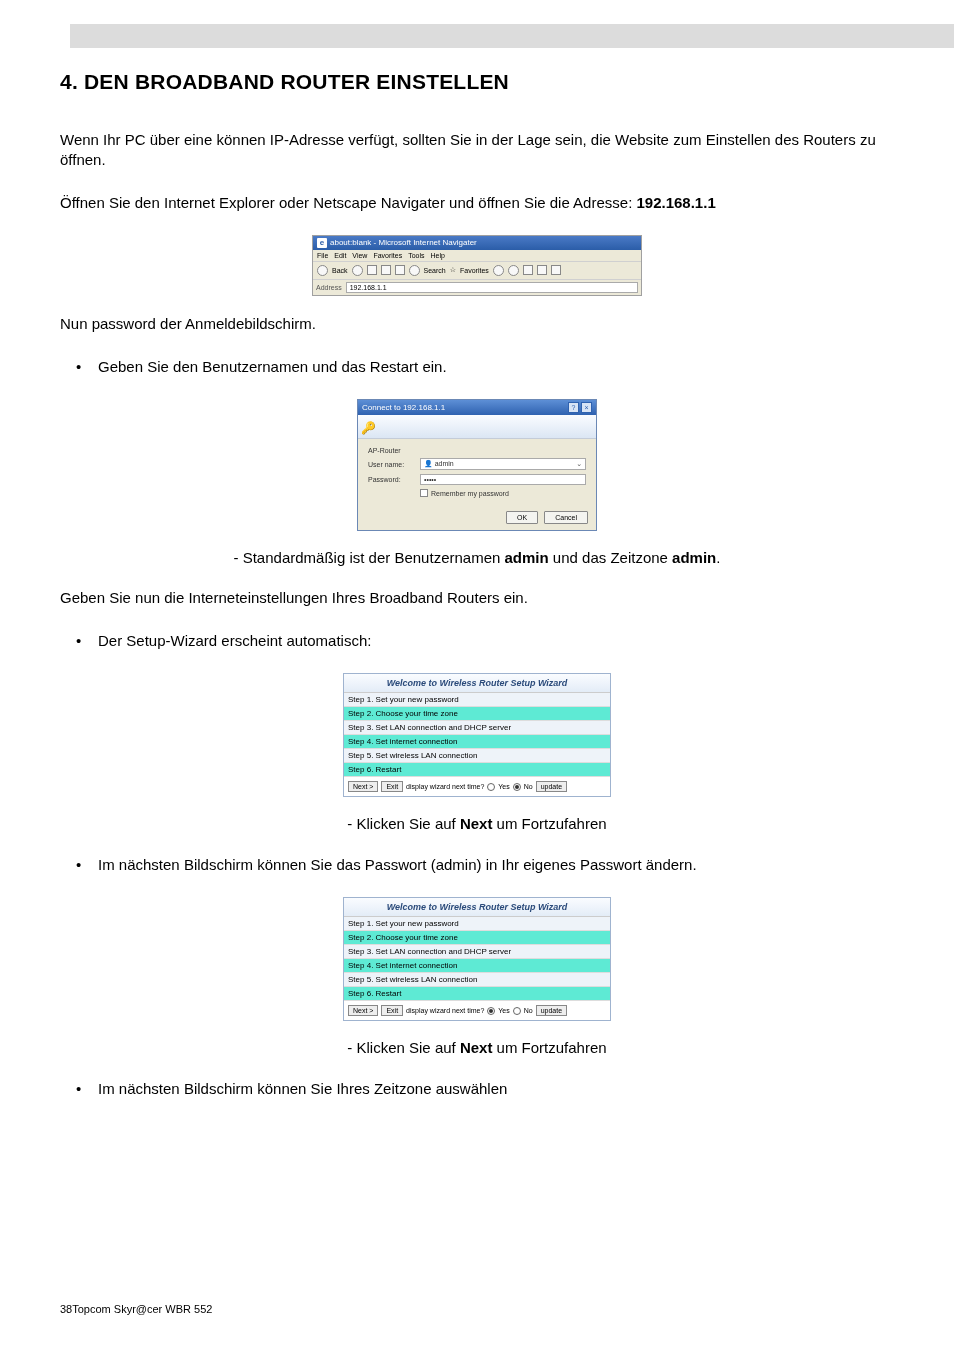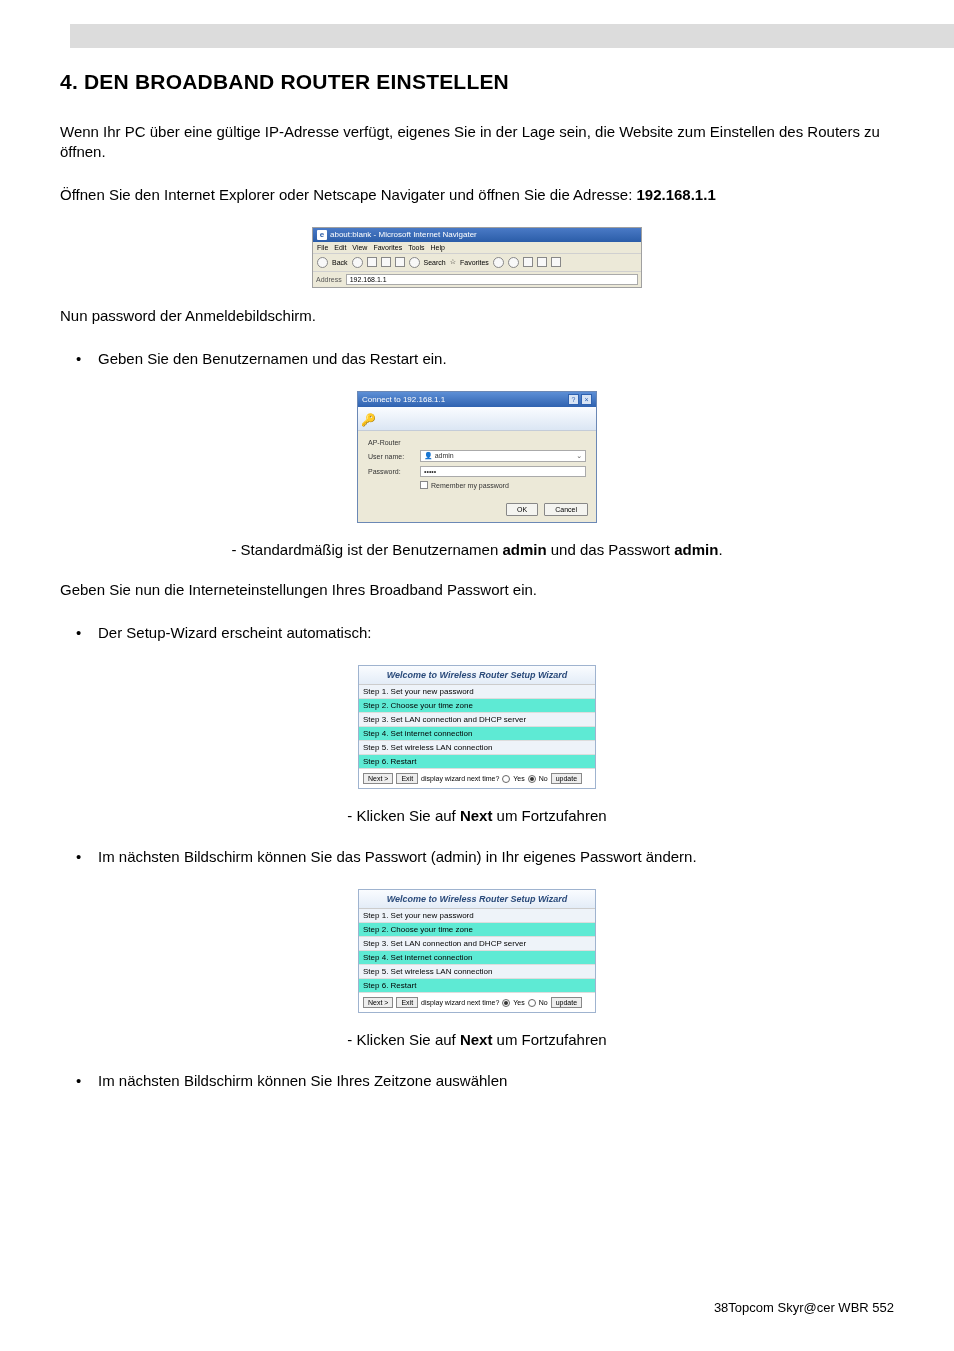--- a/index.html
+++ b/index.html
@@ -14,21 +14,21 @@
     }
     .grey-bar {
       height: 24px;
       background: #dcdcdc;
       margin: 0 -60px 22px 0;
       margin-left: 10px;
     }
     h1.section-heading {
       font-size: 21px;
       font-weight: bold;
-      margin-bottom: 28px;
+      margin-bottom: 36px;
       letter-spacing: 0.2px;
     }
     p.body-text {
       font-size: 15px;
       line-height: 1.35;
       margin-bottom: 22px;
     }
     ul.bullets {
       list-style: none;
       padding-left: 38px;
@@ -128,21 +128,21 @@
     .login-row { display:flex; align-items:center; margin:4px 0; gap:6px;}
     .login-row .lbl { width:46px;}
     .login-row .inp { flex:1; background:#fff;border:1px solid #aaa;padding:1px 3px;font-size:7px;display:flex;align-items:center;justify-content:space-between;}
     .login-row .inp .chev{font-size:7px;color:#555;}
     .login-check { margin-left:52px; font-size:7px; display:flex; gap:3px; align-items:center;}
     .login-check .box{width:8px;height:8px;border:1px solid #888;background:#fff;}
     .login-foot { display:flex; justify-content:flex-end; gap:6px; padding:6px 8px;}
     .login-foot .btn { border:1px solid #888;background:#f4f4f0;font-size:7px;padding:2px 10px;border-radius:1px;}
     
     .wiz-mock {
-      width: 238px;
+      width: 268px;
       border:1px solid #9fb3cf;
       font-family: Tahoma, Arial, sans-serif;
       background:#fff;
     }
     .wiz-head {
       background:linear-gradient(#fafcff,#e3ecf7);
       font-size:9px; font-style:italic; font-weight:bold; color:#2a4a7a;
       padding:4px 6px; border-bottom:1px solid #ccc;
       display:flex; align-items:center; gap:4px; justify-content:center;
     }
@@ -153,33 +153,33 @@
     .wiz-row:nth-child(even){background:#eef3f9;}
     .wiz-foot {
       display:flex; align-items:center; gap:3px;
       padding:4px; font-size:7px;
     }
     .wiz-foot .btn{border:1px solid #888;background:#eee;padding:1px 4px;font-size:7px;}
     .wiz-foot .rad{width:8px;height:8px;border:1px solid #666;border-radius:50%;display:inline-flex;align-items:center;justify-content:center;}
     .wiz-foot .rad.sel::after{content:"";width:4px;height:4px;background:#333;border-radius:50%;}
     .footer {
       position:absolute; bottom:36px; left:60px; right:60px;
-      display:flex; justify-content:flex-end;
-      font-size:13px;
+      display:flex; justify-content:flex-start;
+      font-size:11px;
     }
     .bold { font-weight: bold; }
   </style>
 </head>
 <body>
 
 <div class="grey-bar"></div>
 
 <h1 class="section-heading">4.  DEN BROADBAND ROUTER EINSTELLEN</h1>
 
-<p class="body-text">Wenn Ihr PC über eine gültige IP-Adresse verfügt, eigenes Sie in der Lage sein, die Website zum Einstellen des Routers zu öffnen.</p>
+<p class="body-text">Wenn Ihr PC über eine können IP-Adresse verfügt, sollten Sie in der Lage sein, die Website zum Einstellen des Routers zu öffnen.</p>
 
 <p class="body-text">
   <span>Öffnen Sie den Internet Explorer oder Netscape Navigater und öffnen Sie die Adresse: </span><span class="bold">192.168.1.1</span>
 </p>
 
 <div class="figure-wrap">
   <div class="ie-mock">
     <div class="ie-title">
       <span class="e-icon">e</span>
       <span>about:blank - Microsoft Internet Navigater</span>
@@ -253,24 +253,24 @@
       </div>
     </div>
     <div class="login-foot">
       <span class="btn">OK</span>
       <span class="btn">Cancel</span>
     </div>
   </div>
 </div>
 
 <p class="indent-note">
-  <span>- Standardmäßig ist der Benutzernamen </span><span class="bold">admin</span><span> und das Passwort </span><span class="bold">admin</span><span>.</span>
+  <span>- Standardmäßig ist der Benutzernamen </span><span class="bold">admin</span><span> und das Zeitzone </span><span class="bold">admin</span><span>.</span>
 </p>
 
-<p class="body-text">Geben Sie nun die Interneteinstellungen Ihres Broadband Passwort ein.</p>
+<p class="body-text">Geben Sie nun die Interneteinstellungen Ihres Broadband Routers ein.</p>
 
 <ul class="bullets">
   <li>Der Setup-Wizard erscheint automatisch:</li>
 </ul>
 
 <div class="figure-wrap">
   <div class="wiz-mock">
     <div class="wiz-head">Welcome to Wireless Router Setup Wizard</div>
     <div class="wiz-row">Step 1. Set your new password</div>
     <div class="wiz-row">Step 2. Choose your time zone</div>

